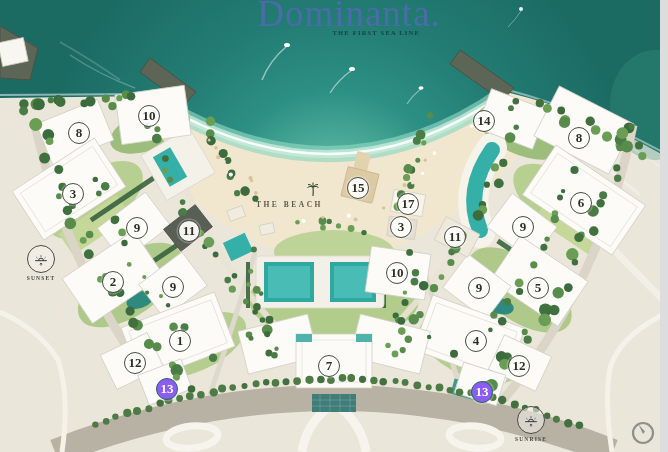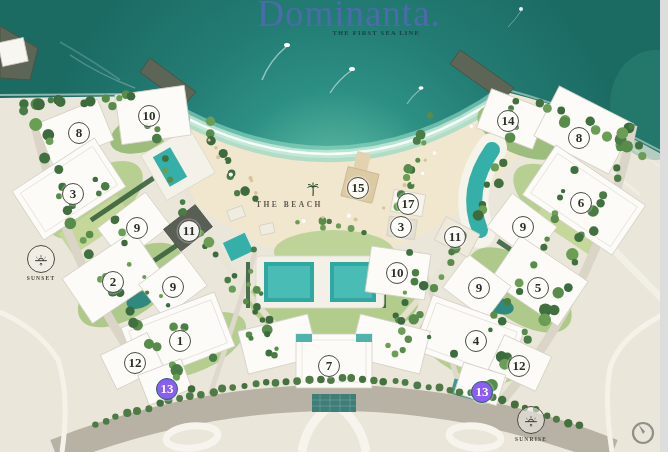--- a/index.html
+++ b/index.html
@@ -494,21 +494,21 @@
       <div class="marker" style="left: 173px; top: 287px;">9</div>
       <div class="marker" style="left: 180px; top: 341px;">1</div>
       <div class="marker" style="left: 135px; top: 363px;">12</div>
       <div class="marker accent" style="left: 167px; top: 389px;">13</div>
       <div class="marker" style="left: 358px; top: 188px;">15</div>
       <div class="marker" style="left: 408px; top: 204px;">17</div>
       <div class="marker" style="left: 401px; top: 227px;">3</div>
       <div class="marker" style="left: 455px; top: 237px;">11</div>
       <div class="marker" style="left: 397px; top: 273px;">10</div>
       <div class="marker" style="left: 329px; top: 366px;">7</div>
-      <div class="marker" style="left: 508px; top: 121px;">14</div>
+      <div class="marker" style="left: 484px; top: 121px;">14</div>
       <div class="marker" style="left: 579px; top: 138px;">8</div>
       <div class="marker" style="left: 581px; top: 203px;">6</div>
       <div class="marker" style="left: 523px; top: 227px;">9</div>
       <div class="marker" style="left: 538px; top: 288px;">5</div>
       <div class="marker" style="left: 479px; top: 288px;">9</div>
       <div class="marker" style="left: 476px; top: 341px;">4</div>
       <div class="marker" style="left: 519px; top: 366px;">12</div>
       <div class="marker accent" style="left: 482px; top: 392px;">13</div>
     </div>
 

